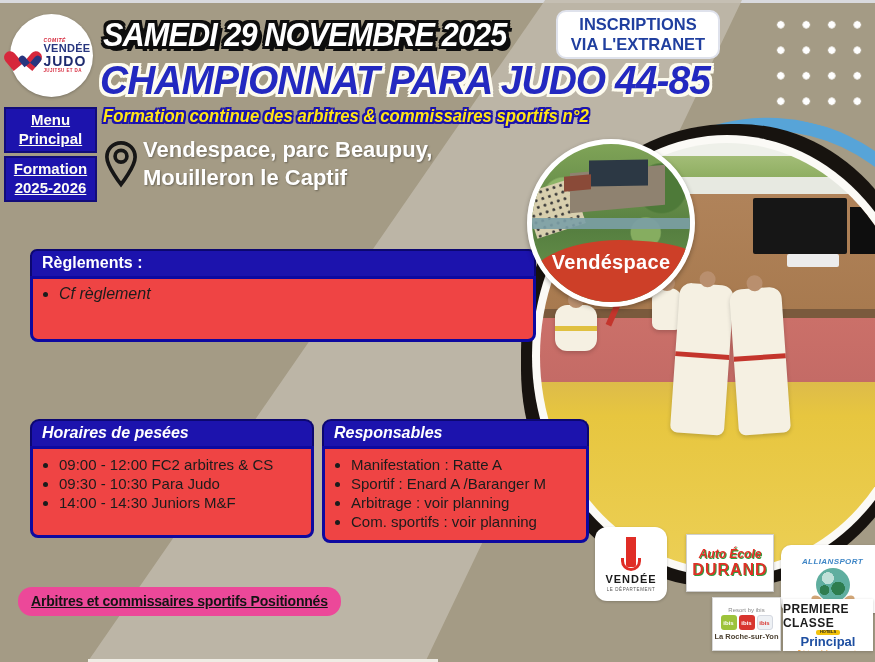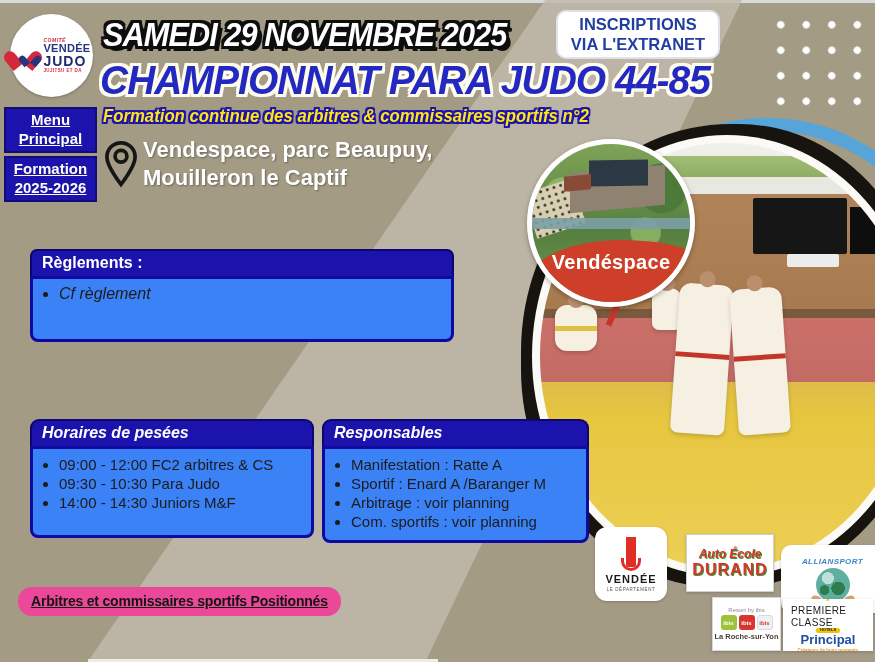--- a/index.html
+++ b/index.html
@@ -67,23 +67,23 @@
   
   .pin { left:104px; top:140px; z-index:3; }
   .loc-text { left:143px; top:136px; z-index:3; font-size:22px; font-weight:700; color:#fff;
     line-height:1.27; text-shadow:1px 1px 2px rgba(0,0,0,.35); }
 
   
   .box { z-index:5; }
   .box-head { background:#1c13ad; color:#fff; font-weight:700; font-size:16px; padding:3px 10px 4px;
     border:2px solid #0c0770; border-bottom:none; border-radius:7px 7px 0 0; }
   .box-head.it { font-style:italic; border-radius:9px 9px 0 0; }
-  .box-body { background:#3b82f6; border:3px solid #0e09a0; border-radius:0 0 8px 8px; }
+  .box-body { background:#ef4444; border:3px solid #0e09a0; border-radius:0 0 8px 8px; }
   .box-body ul { margin:6px 0 0 26px; color:#1c1c1c; }
-  .reglements { left:30px; top:249px; width:424px; }
+  .reglements { left:30px; top:249px; width:506px; }
   .reglements .box-body { height:66px; font-size:16px; font-style:italic; }
   .horaires { left:30px; top:419px; width:284px; }
   .horaires .box-body { height:92px; font-size:15px; line-height:1.27; }
   .responsables { left:322px; top:419px; width:267px; }
   .responsables .box-body { height:97px; font-size:15px; line-height:1.27; }
 
   
   .yellow-link { left:18px; top:587px; z-index:5; background:#ec4899; border-radius:14px;
     padding:6px 13px 7px; font-size:14px; font-weight:600; letter-spacing:-.2px; color:#141414;
     text-decoration:underline; white-space:nowrap; cursor:pointer; }
@@ -180,21 +180,21 @@
   .ib-top { font-size:6px; color:#8a8a8a; }
   .ib-row { display:flex; gap:2px; }
   .ib-sq { width:16px; height:15px; border-radius:3px; font-size:6px; font-weight:800; color:#fff;
     display:flex; align-items:center; justify-content:center; }
   .ib1 { background:#9dc33b; } .ib2 { background:#d8352e; }
   .ib3 { background:#eef1f5; color:#d8352e; border:1px solid #d4d8e0; }
   .ib-city { font-size:7.5px; font-weight:700; color:#4a3f2f; }
   .sp-prem { left:783px; top:599px; width:90px; height:52px;
     display:flex; flex-direction:column; align-items:center; justify-content:center; line-height:1.15; }
   .pc-star { font-size:11px; color:#f2c20c; font-weight:900; height:8px; line-height:8px; }
-  .pc-name { font-size:10px; font-weight:400; color:#1d1d1d; letter-spacing:.4px;padding-left:8px; }
+  .pc-name { font-size:12px; font-weight:700; color:#1d1d1d; letter-spacing:.4px; }
   .pc-hotels { font-size:4px; font-weight:700; color:#1d1d1d; background:#f2c20c; padding:0 4px;
     border-radius:2px; }
   .pc-camp { font-size:13px; font-weight:800; color:#1e4fa1; }
   .pc-tag { font-size:4.5px; color:#ef8f1c; font-weight:700; }
 </style>
 </head>
 <body>
 
 <div class="page">
 

